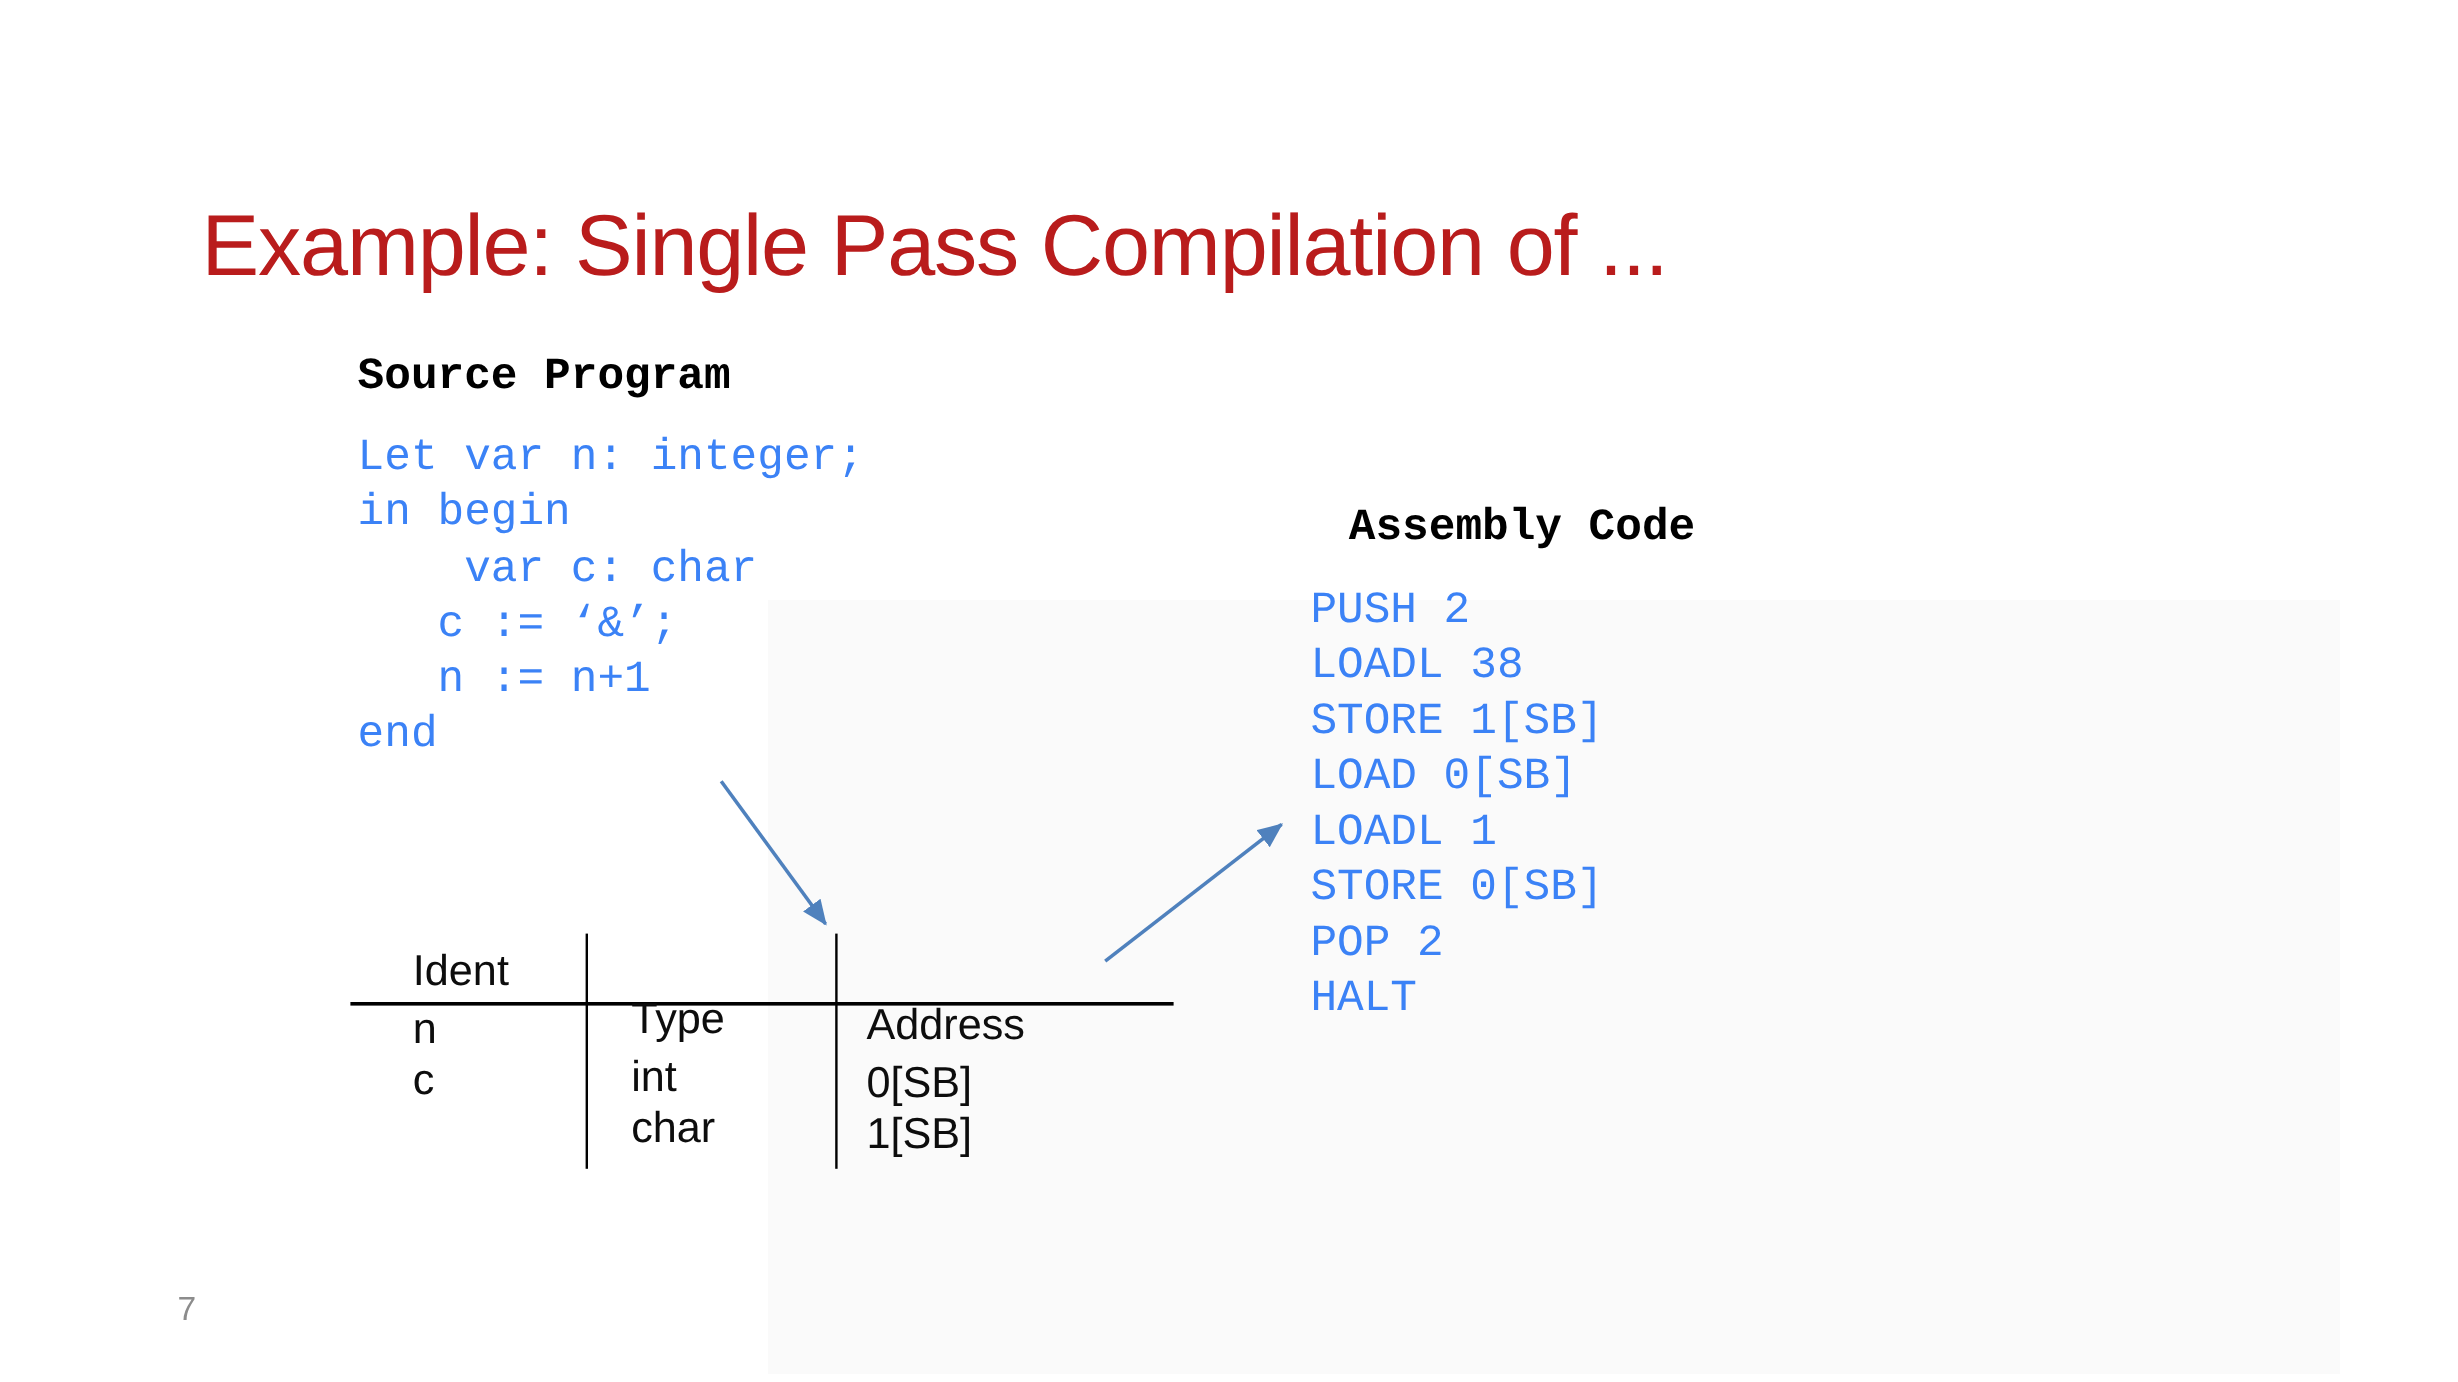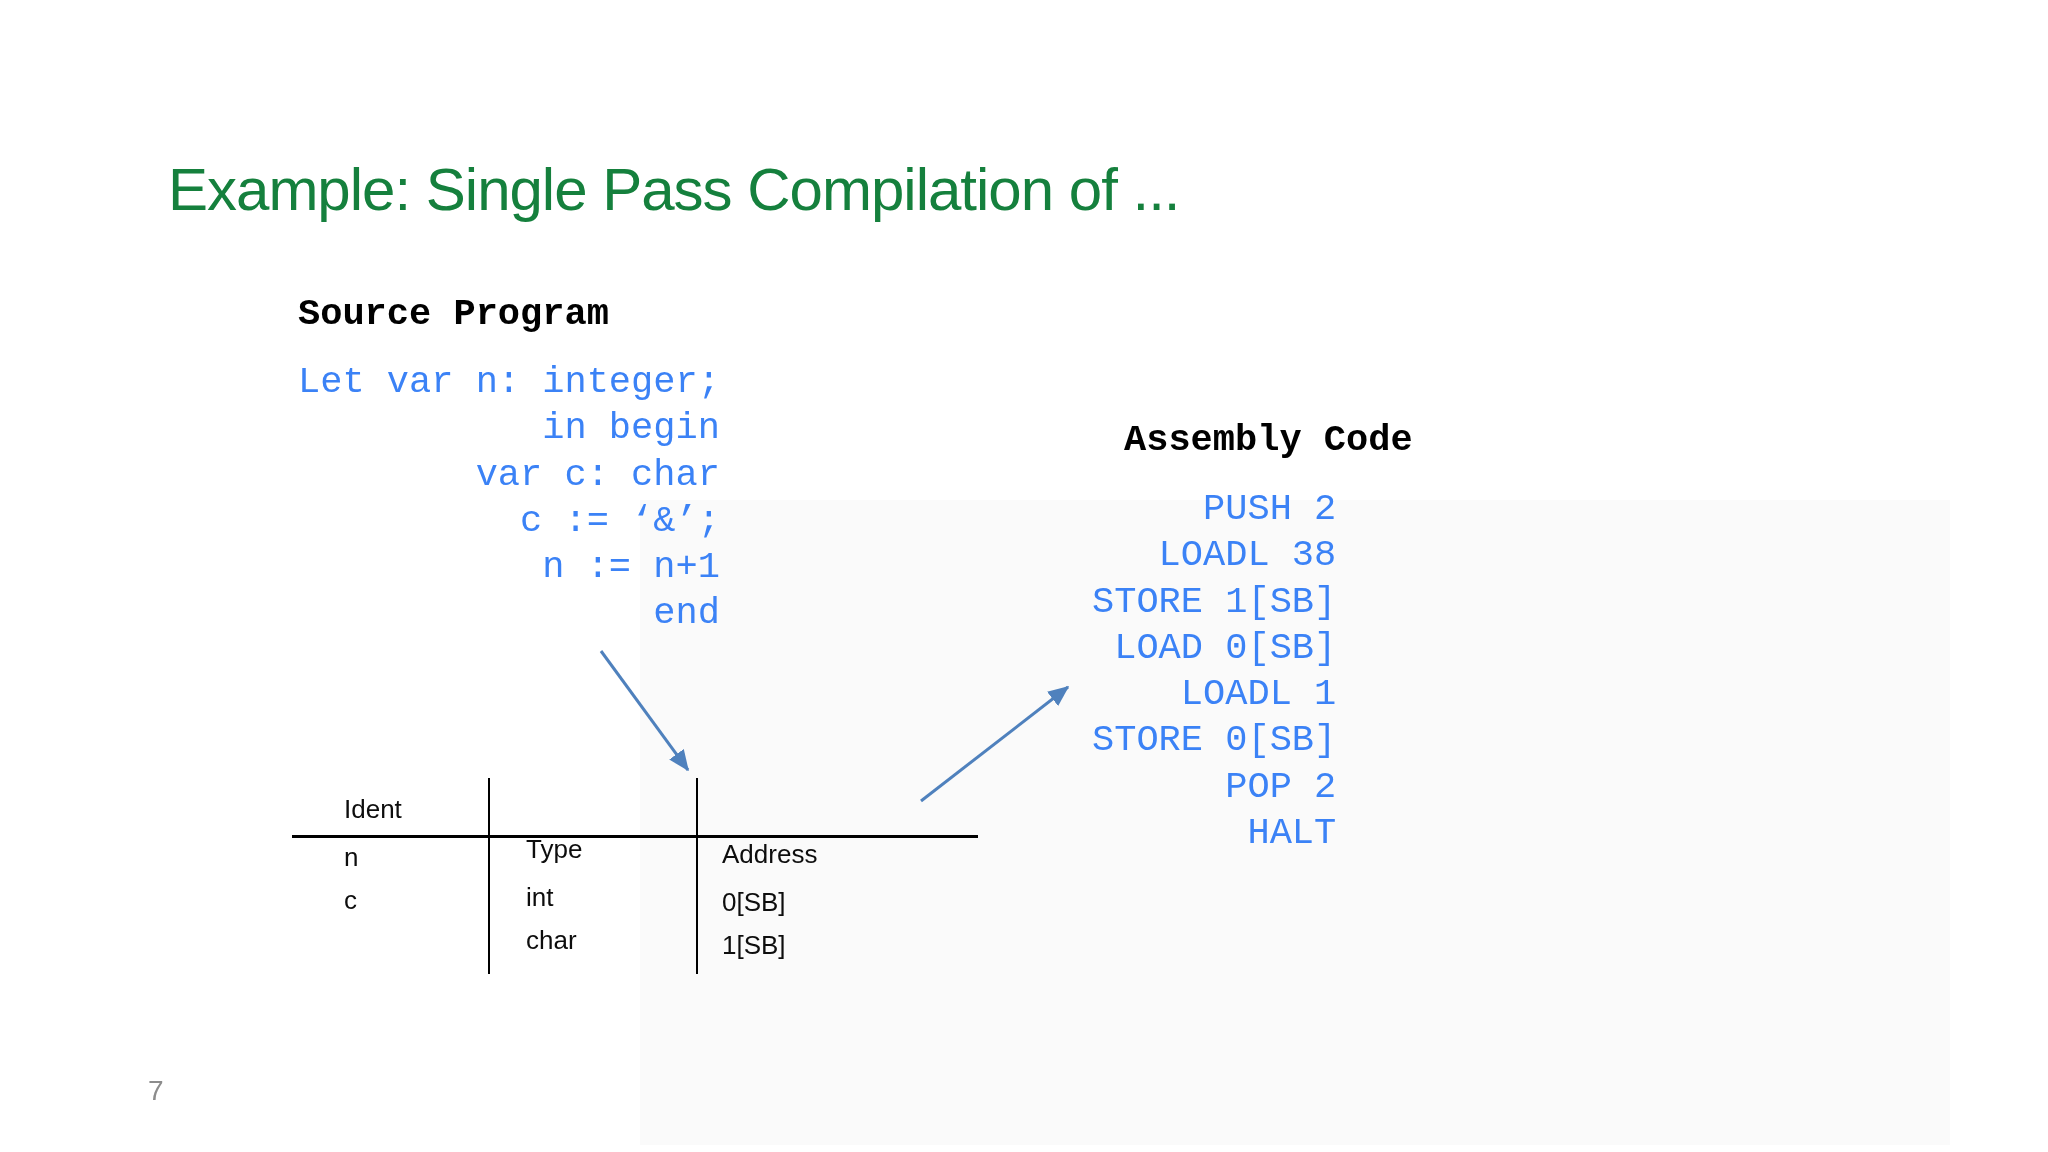--- a/index.html
+++ b/index.html
@@ -10,24 +10,24 @@
     overflow:hidden;
     font-family:"Liberation Sans","DejaVu Sans",sans-serif;
     color:#1a1a1a;
   }
   .artifact{
     position:absolute;left:640px;top:500px;width:1310px;height:645px;
     background:#fafafa;
   }
   .title{
     position:absolute;left:168px;top:114px;
-    font-size:60px;line-height:1.2;font-weight:300;
-    letter-spacing:-1px;color:#15803d;white-space:nowrap;
+    font-size:72px;line-height:1.2;font-weight:300;
+    letter-spacing:-1px;color:#b91c1c;white-space:nowrap;
   }
-  .mono{font-family:"Liberation Mono","DejaVu Sans Mono",monospace;text-align:right;}
+  .mono{font-family:"Liberation Mono","DejaVu Sans Mono",monospace;}
   .code-heading{
     position:absolute;
     font-size:37px;line-height:46.3px;font-weight:bold;color:#000;
     white-space:pre;
   }
   .code-block{
     position:absolute;
     font-size:37px;line-height:46.3px;color:#3b82f6;
     white-space:pre;
   }
@@ -38,21 +38,21 @@
   #asm-code{left:1092px;top:486px;}
   #asm-code i{font-style:italic;}
 
   
   .symtab{position:absolute;left:292px;top:778px;width:686px;height:196px;}
   .symtab .hline{position:absolute;left:0;top:57px;width:686px;height:3px;background:#000;}
   .symtab .vline{position:absolute;top:0;width:2px;height:196px;background:#000;}
   .symtab .v1{left:196px;}
   .symtab .v2{left:404px;}
   .symtab .cell{
-    position:absolute;font-size:26px;line-height:44px;color:#0d0d0d;white-space:pre;
+    position:absolute;font-size:36px;line-height:44px;color:#0d0d0d;white-space:pre;
   }
   .symtab .col0{left:52px;}
   .symtab .col1{left:234px;margin-top:40px;}
   .symtab .col2{left:430px;margin-top:45px;}
   .symtab .hrow{top:9px;}
   .symtab .row0{top:57px;}
   .symtab .row1{top:100px;}
 
   .arrows{position:absolute;left:0;top:0;width:2048px;height:1152px;pointer-events:none;}
 

